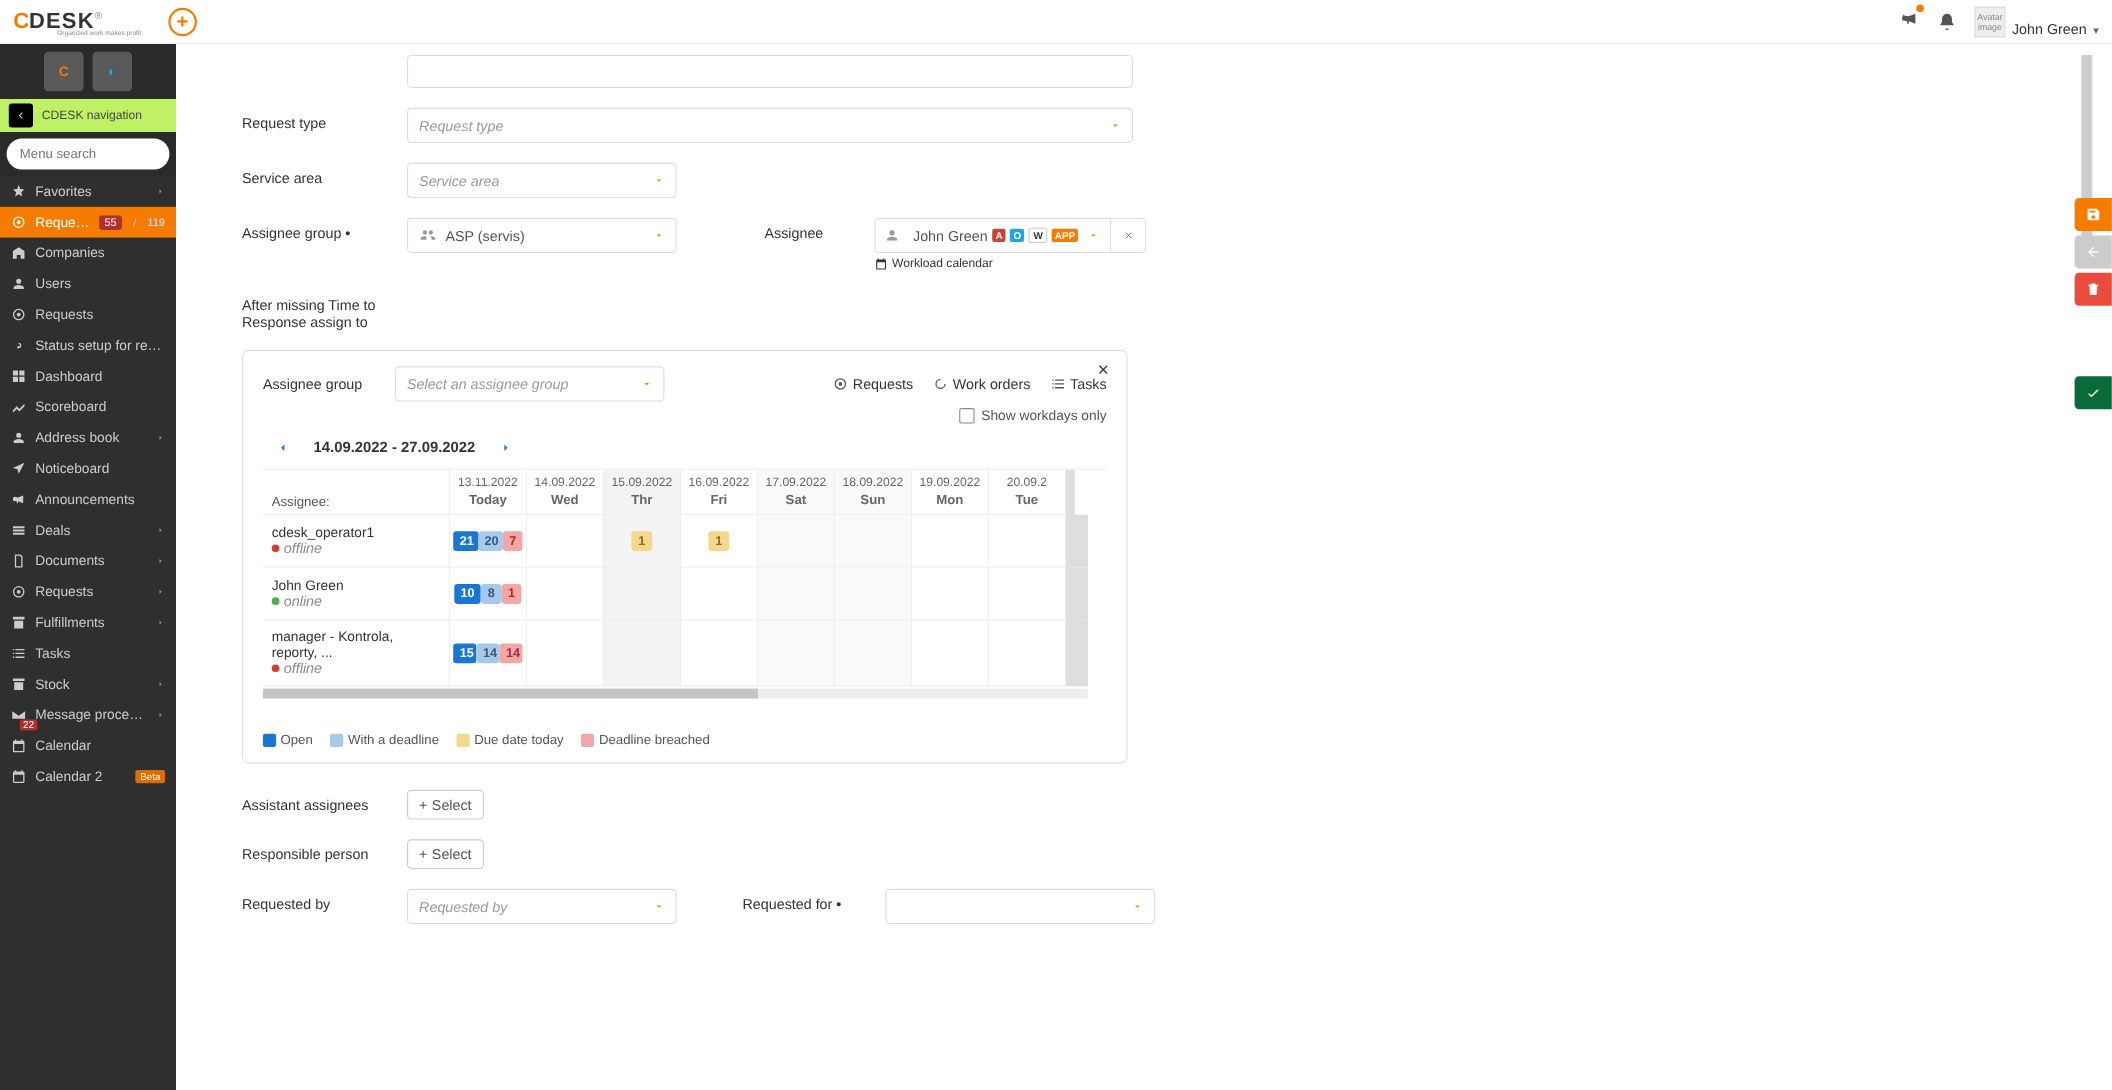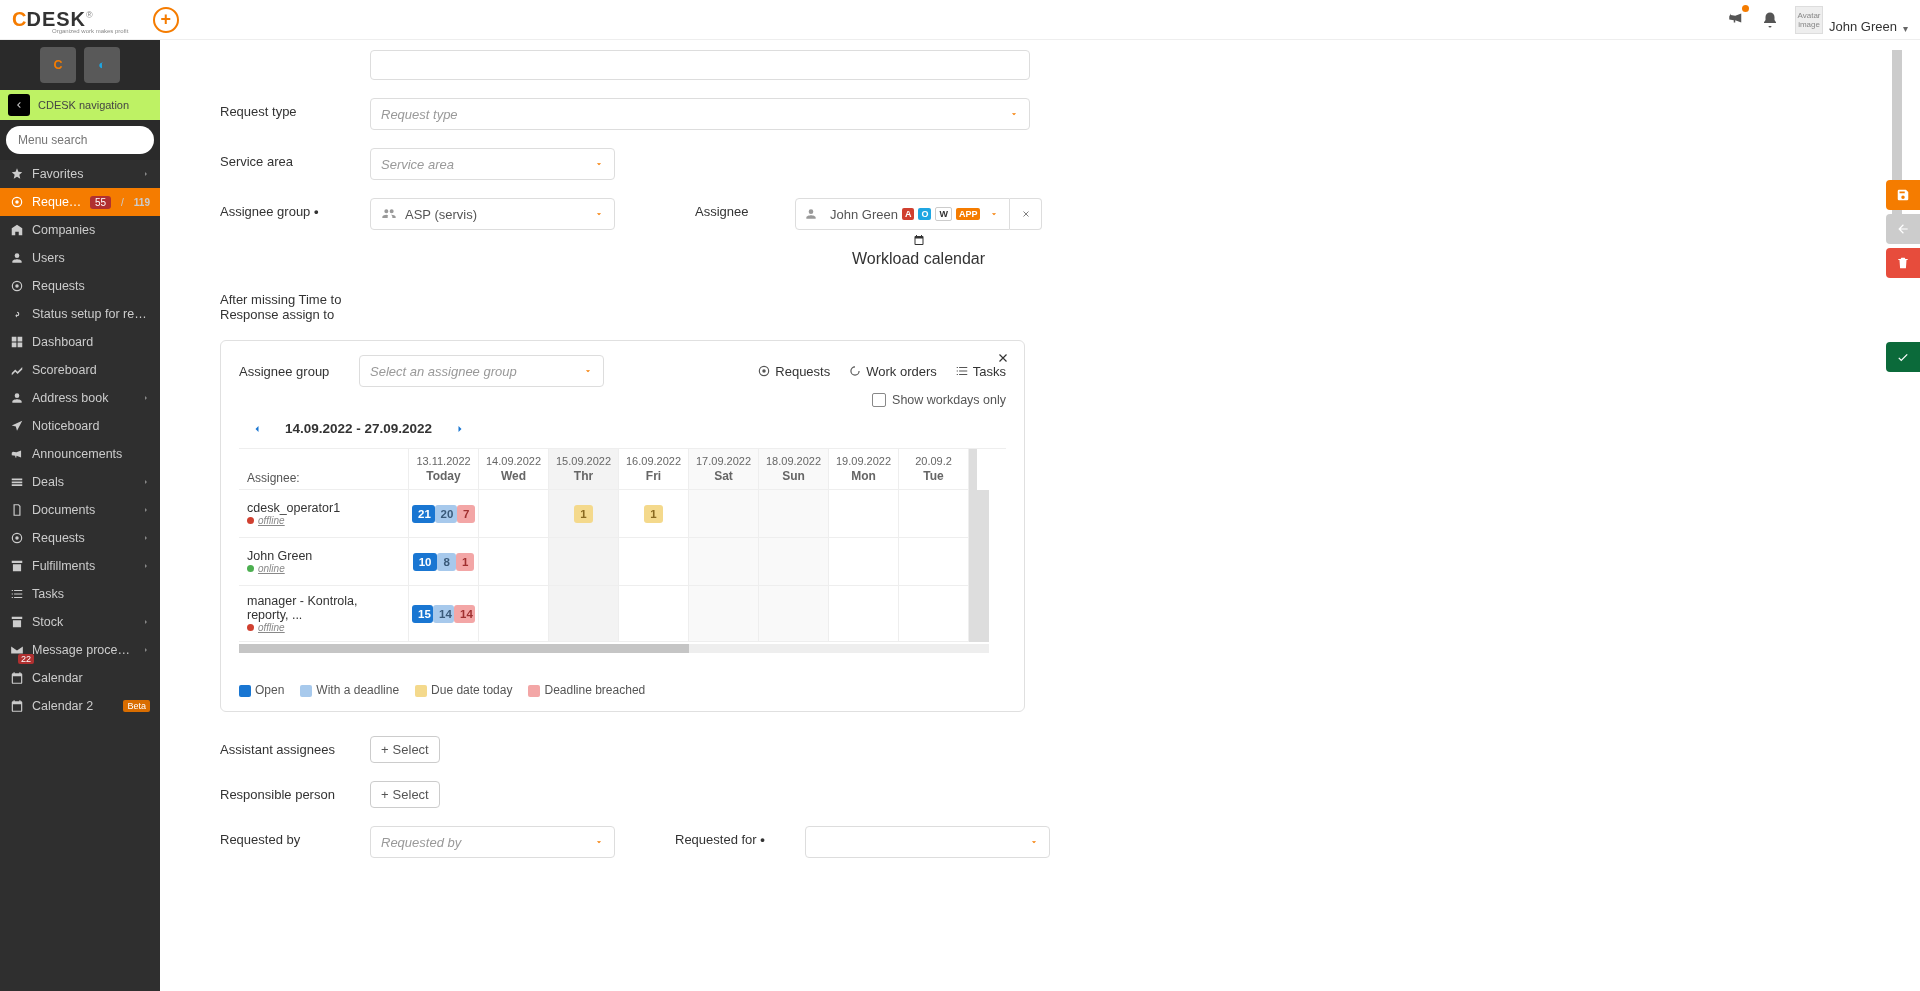--- a/index.html
+++ b/index.html
@@ -67,21 +67,21 @@
 .assignee-col2 { display: flex; flex-direction: column; }
 .assignee-input-wrap { display: flex; align-items: center; }
 .assignee-box { border: 1px solid #ddd; border-radius: 4px 0 0 4px; padding: 5px 28px 5px 8px; font-size: 13px; color: #555; display: flex; align-items: center; gap: 4px; width: 215px; position: relative; cursor: pointer; min-height:32px; }
 .tag { font-size: 9px; font-weight: bold; padding: 1px 3px; border-radius: 2px; color: #fff; }
 .tag-a { background: #d04030; }
 .tag-o { background: #1fa6e2; }
 .tag-w { background: #fff; color: #333; border: 1px solid #ccc; }
 .tag-app { background: #f57c00; }
 .clear-btn { width: 32px; height: 32px; border: 1px solid #ddd; border-left: none; border-radius: 0 4px 4px 0; display: flex; align-items: center; justify-content: center; cursor: pointer; background: #fff; }
 .clear-btn svg { width: 10px; height: 10px; fill: #666; }
-.workload-link { margin-top: 4px; font-size: 16px; color: #333; display: flex; align-items: center; gap: 4px; cursor: pointer; flex-direction: column; }
+.workload-link { margin-top: 4px; font-size: 11px; color: #333; display: flex; align-items: center; gap: 4px; cursor: pointer; }
 .workload-link svg { width: 12px; height: 12px; fill: #333; }
 .select-btn { border: 1px solid #ccc; border-radius: 4px; padding: 5px 10px; font-size: 13px; color: #555; background: #fff; cursor: pointer; display: flex; align-items: center; gap: 4px; }
 
 
 .cal-panel { border: 1px solid #e0e0e0; border-radius: 6px; padding: 14px 18px; margin: 12px 0 24px; max-width: 805px; position: relative; }
 .cal-close { position: absolute; top: 10px; right: 12px; width: 16px; height: 16px; cursor: pointer; }
 .cal-close svg { width: 14px; height: 14px; fill: #555; }
 .cal-top-row { display: flex; align-items: center; margin-bottom: 6px; }
 .cal-top-label { width: 120px; font-size: 13px; color: #333; }
 .cal-top-select { width: 245px; }
@@ -98,21 +98,21 @@
 .cal-table-wrap { border-top: 1px solid #eee; position: relative; }
 .cal-table { display: grid; grid-template-columns: 170px repeat(8, 70px) 20px; font-size: 11.5px; }
 .cal-th { border-right: 1px solid #eee; border-bottom: 1px solid #eee; padding: 6px 4px; text-align: center; color: #666; }
 .cal-th-date { font-size: 11px; }
 .cal-th-day { font-weight: bold; font-size: 12px; margin-top: 2px; }
 .cal-th.weekend { background: #f9f9f9; }
 .cal-th.highlight { background: #f3f3f3; }
 .cal-corner { border-right: 1px solid #eee; border-bottom: 1px solid #eee; display: flex; align-items: flex-end; padding: 4px 8px; font-size: 12px; color: #555; }
 .cal-row-label { border-right: 1px solid #eee; border-bottom: 1px solid #eee; padding: 8px; display: flex; flex-direction: column; justify-content: center; }
 .cal-name { font-size: 12.5px; color: #333; }
-.cal-status { font-size: 10px; color: #888; font-style: italic; display: flex; align-items: center; gap: 4px; margin-top: 0; text-decoration: underline; }
+.cal-status { font-size: 13px; color: #888; font-style: italic; display: flex; align-items: center; gap: 4px; margin-top: 0; }
 .dot-off { width: 7px; height: 7px; border-radius: 50%; background: #d04030; }
 .dot-on { width: 7px; height: 7px; border-radius: 50%; background: #4caf50; }
 .cal-cell { border-right: 1px solid #eee; border-bottom: 1px solid #eee; padding: 6px 3px; display: flex; align-items: center; justify-content: center; gap: 0; min-height: 48px; }
 .cal-cell.weekend { background: #f9f9f9; }
 .cal-cell.highlight { background: #f3f3f3; }
 .chip { font-size: 11.5px; padding: 3px 6px; border-radius: 3px; font-weight: bold; text-align: center; min-width: 18px; }
 .chip-open { background: #1976d2; color: #fff; }
 .chip-deadline { background: #a7c9ec; color: #3a5a7a; }
 .chip-breach { background: #f3a6a6; color: #a03030; }
 .chip-due { background: #f4d98c; color: #8a6a20; }

